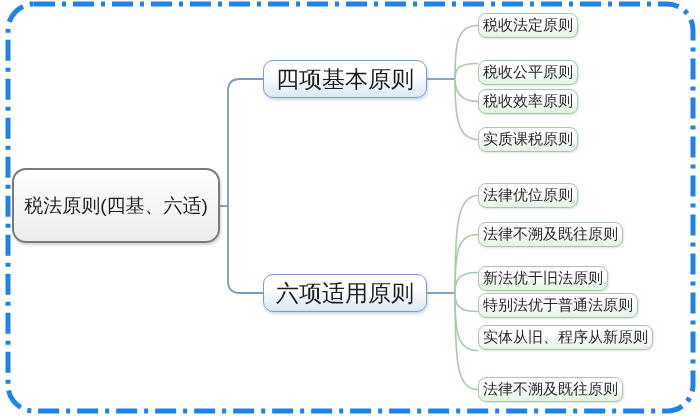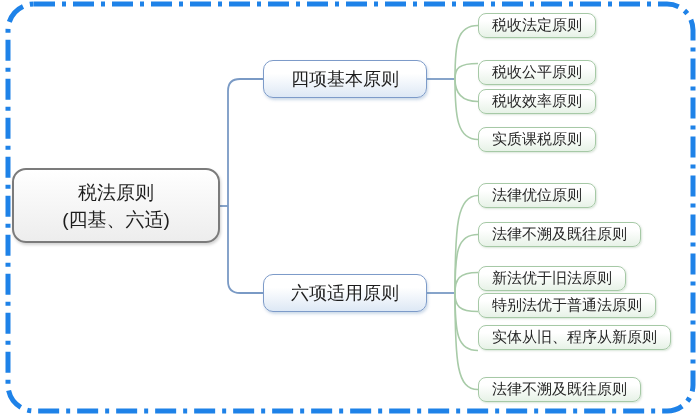--- a/index.html
+++ b/index.html
@@ -11,33 +11,33 @@
   .node{
     position:absolute;display:flex;align-items:center;justify-content:center;
     box-sizing:border-box;text-align:center;white-space:nowrap;cursor:default;
   }
   .root-node{
     left:12px;top:168px;width:208px;height:75px;
     border:2px solid #7b7b7b;border-radius:14px;
     background:linear-gradient(#ffffff,#ededed);
     box-shadow:1px 2px 3px rgba(0,0,0,0.18);
     font-size:19px;line-height:27px;color:#1d1d1d;
-    flex-direction:column;
+    flex-direction:row;
   }
   .branch-node{
     width:164px;height:38px;left:263px;
     border:1.5px solid #7d9bc9;border-radius:10px;
     background:linear-gradient(#ffffff 35%,#dde8f5);
     box-shadow:1px 2px 3px rgba(110,145,190,0.35);
-    font-size:18px;color:#1d1d1d;
+    font-size:23px;color:#1d1d1d;
   }
   .branch-top{top:60px;}
   .branch-bottom{top:274px;}
   .leaf-node{
-    left:478px;height:25px;padding:0 13px;
+    left:478px;height:25px;padding:0 4px;
     border:1.5px solid #a6c9a6;border-radius:8px;
     background:linear-gradient(#ffffff 30%,#e7f2e7);
     box-shadow:1px 1px 2px rgba(130,170,130,0.30);
     font-size:15px;color:#262626;
   }
 </style>
 </head>
 <body>
 
 <svg id="wires" viewBox="0 0 700 416" xmlns="http://www.w3.org/2000/svg">

